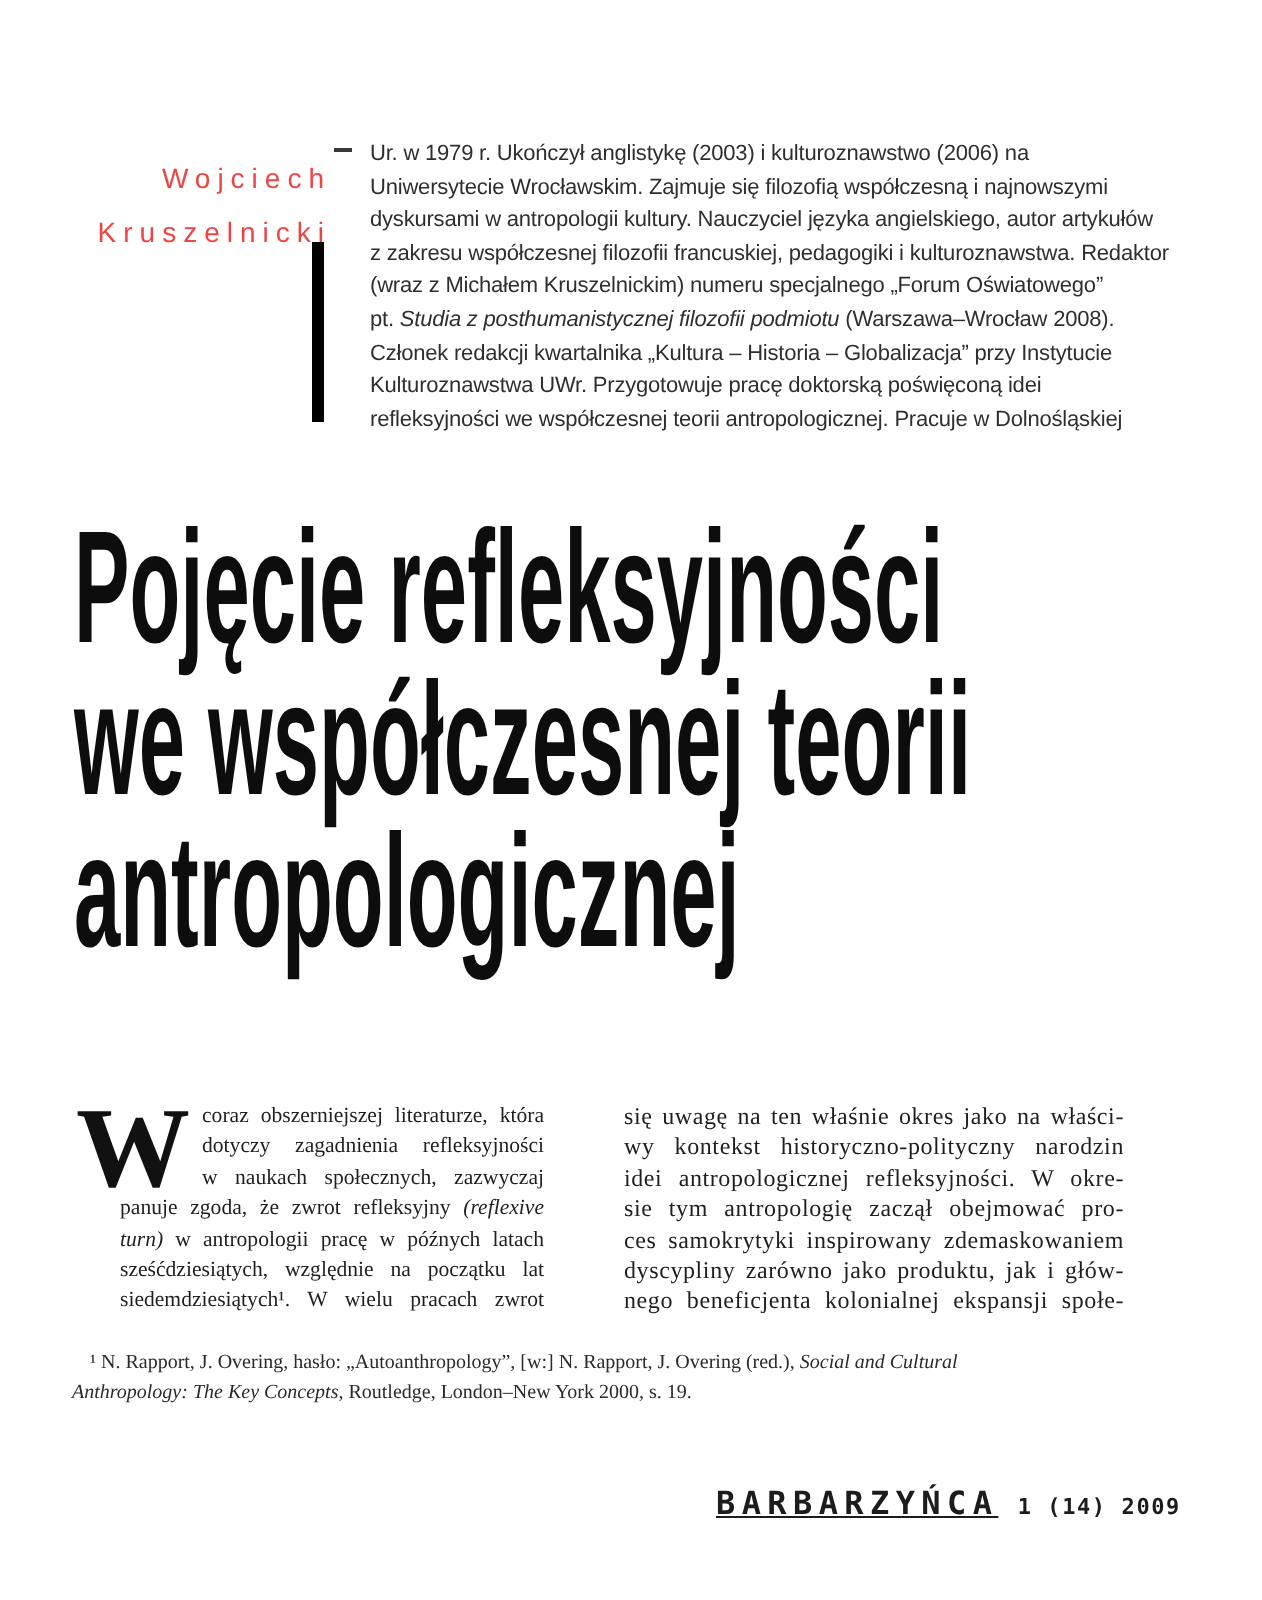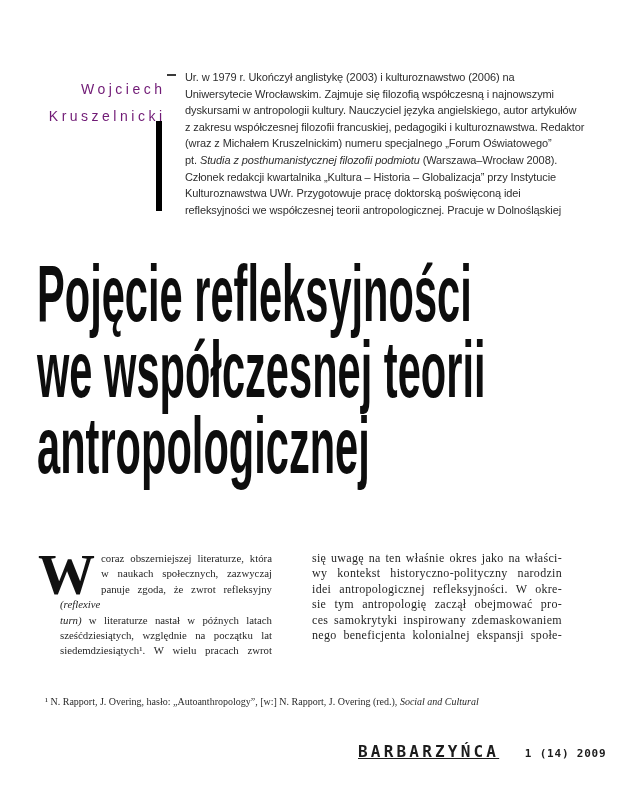--- a/index.html
+++ b/index.html
@@ -7,21 +7,21 @@
     position:relative; width:631px; height:800px; margin:0;
     background:#ffffff; overflow:hidden;
     font-family:"Liberation Sans", sans-serif;
     color:#222;
     -webkit-font-smoothing:antialiased;
   }
   
   .author {
     position:absolute; left:20px; top:76px; width:142px;
     text-align:right; font-size:14px; letter-spacing:3.5px;
-    color:#701a75;
+    color:#ef4444;
   }
   .author .aline { line-height:27px; margin-right:-3.5px; white-space:nowrap; }
   .author-dash {
     position:absolute; left:167px; top:74px; width:9px; height:2px;
     background:#3a3a3a;
   }
   .vbar {
     position:absolute; left:156px; top:121px; width:6px; height:90px;
     background:#000;
   }
@@ -52,28 +52,28 @@
     float:left; font-family:"Liberation Serif", serif; font-weight:bold;
     font-size:57px; line-height:44px; margin:2px 6px 0 0; color:#111;
   }
   
   .footnote {
     position:absolute; left:36px; top:674px;
     font-family:"Liberation Serif", serif; font-size:10px; line-height:15px;
     color:#2a2a2a;
   }
   .footnote .line { white-space:nowrap; }
-  .footnote .line:first-child { text-indent:9px;margin-top:20px; }
+  .footnote .line:first-child { text-indent:9px; }
   
   .footer {
     position:absolute; left:358px; top:742px; white-space:nowrap;
     font-family:"DejaVu Sans Mono", monospace; color:#1c1c1c;
   }
   .footer-journal { font-size:16px; letter-spacing:3.2px; font-weight:bold;text-decoration:underline; }
-  .footer-issue   { font-size:11px; letter-spacing:0.8px; margin-left:16px; font-weight:bold; }
+  .footer-issue   { font-size:11px; letter-spacing:0.8px; font-weight:bold; }
 </style>
 </head>
 <body>
 
 <div class="page">
 
   <div class="author">
     <div class="aline">Wojciech</div>
     <div class="aline">Kruszelnicki</div>
   </div>
@@ -96,39 +96,42 @@
   <h1 class="title" style="margin:0;">
       <div class="line"><span>Pojęcie refleksyjności</span></div>
       <div class="line"><span>we współczesnej teorii</span></div>
       <div class="line"><span>antropologicznej</span></div>
     </h1>
 
   <div class="column col-left">
     <span class="dropcap">W</span>
     <div>
         <div class="line"><span>coraz obszerniejszej literaturze, która</span></div>
+        <div class="line"><span>dotyczy zagadnienia refleksyjności</span></div>
         <div class="line"><span>w naukach społecznych, zazwyczaj</span></div>
         <div class="line"><span>panuje zgoda, że zwrot refleksyjny </span><span class="it">(reflexive</span></div>
-        <div class="line"><span class="it">turn)</span><span> w literaturze nastał w późnych latach</span></div>
+        <div class="line"><span class="it">turn)</span><span> w antropologii pracę w późnych latach</span></div>
         <div class="line"><span>sześćdziesiątych, względnie na początku lat</span></div>
         <div class="line"><span>siedemdziesiątych¹. W wielu pracach zwrot</span></div>
       </div>
   </div>
 
   <div class="column col-right">
       <div class="line"><span>się uwagę na ten właśnie okres jako na właści-</span></div>
       <div class="line"><span>wy kontekst historyczno-polityczny narodzin</span></div>
       <div class="line"><span>idei antropologicznej refleksyjności. W okre-</span></div>
       <div class="line"><span>sie tym antropologię zaczął obejmować pro-</span></div>
       <div class="line"><span>ces samokrytyki inspirowany zdemaskowaniem</span></div>
+      <div class="line"><span>dyscypliny zarówno jako produktu, jak i głów-</span></div>
       <div class="line"><span>nego beneficjenta kolonialnej ekspansji społe-</span></div>
     </div>
 
   <div class="footnote">
       <div class="line"><span>¹ N. Rapport, J. Overing, hasło: „Autoanthropology”, [w:] N. Rapport, J. Overing (red.), </span><span class="it">Social and Cultural</span></div>
+      <div class="line"><span class="it">Anthropology: The Key Concepts</span><span>, Routledge, London–New York 2000, s. 19.</span></div>
     </div>
 
   <div class="footer">
     <span class="footer-journal">BARBARZYŃCA</span>
     <span class="footer-issue">1 (14) 2009</span>
   </div>
 
 </div>
 
 </body></html>

